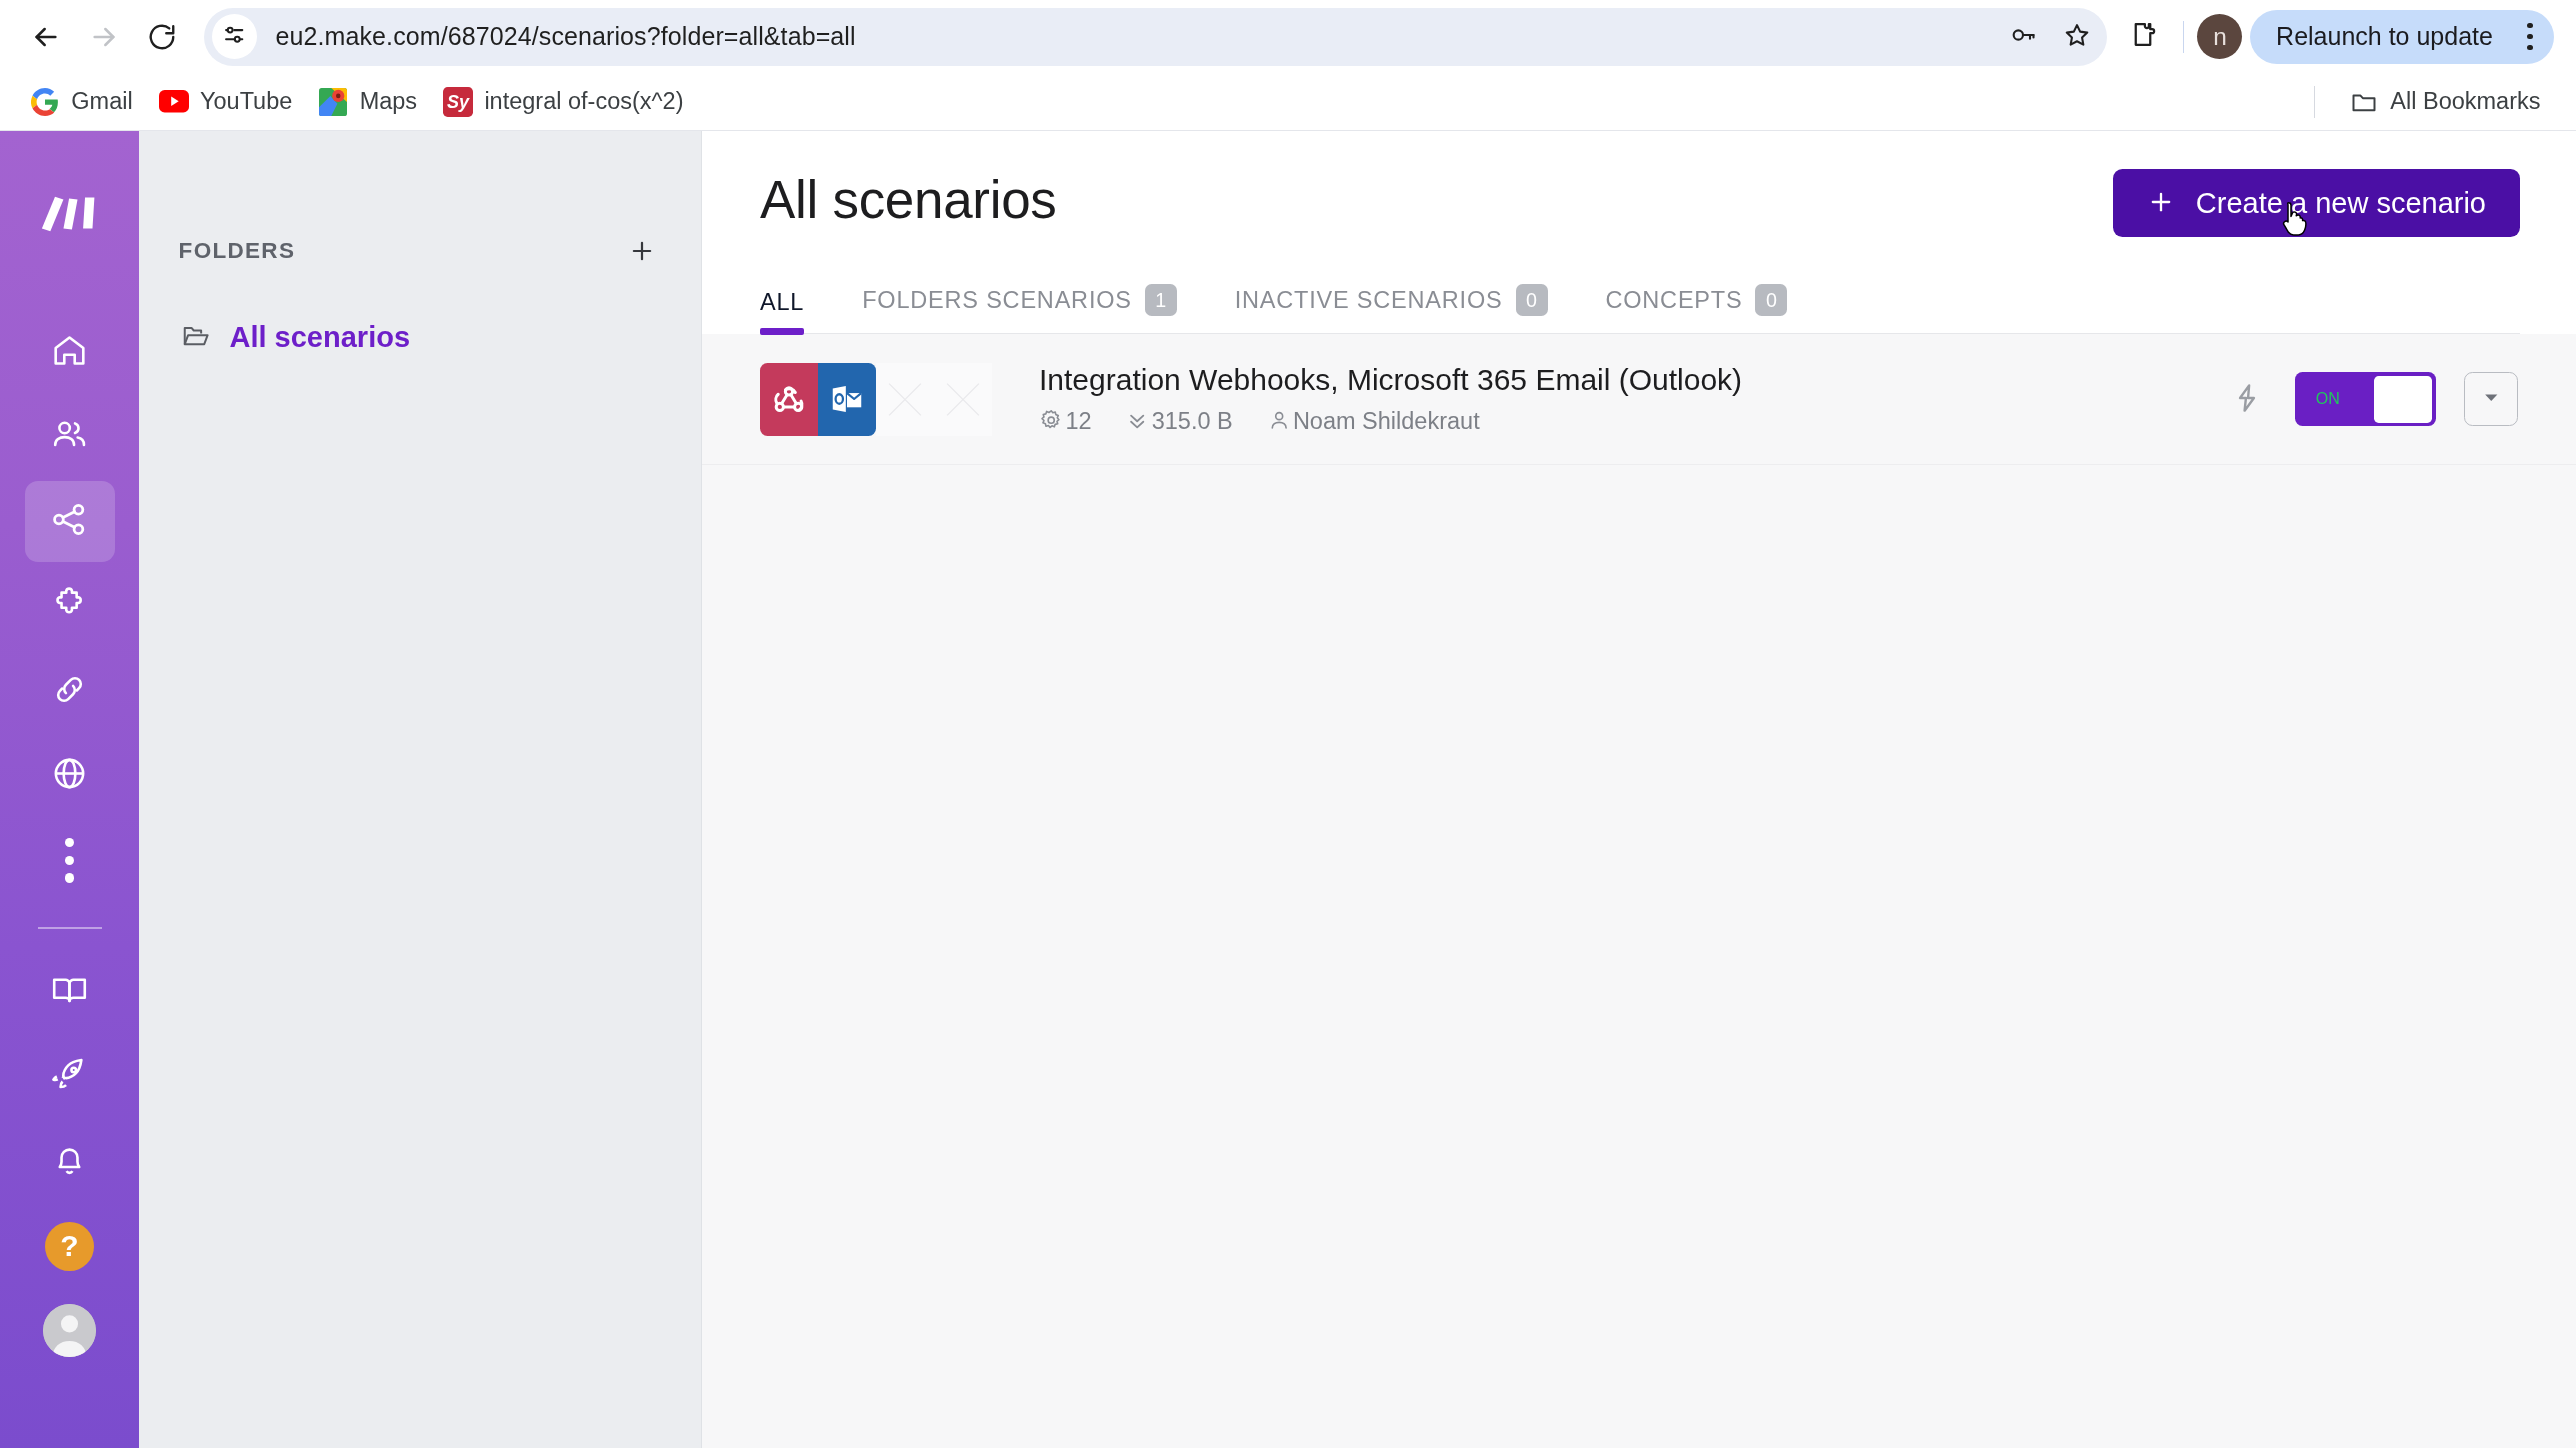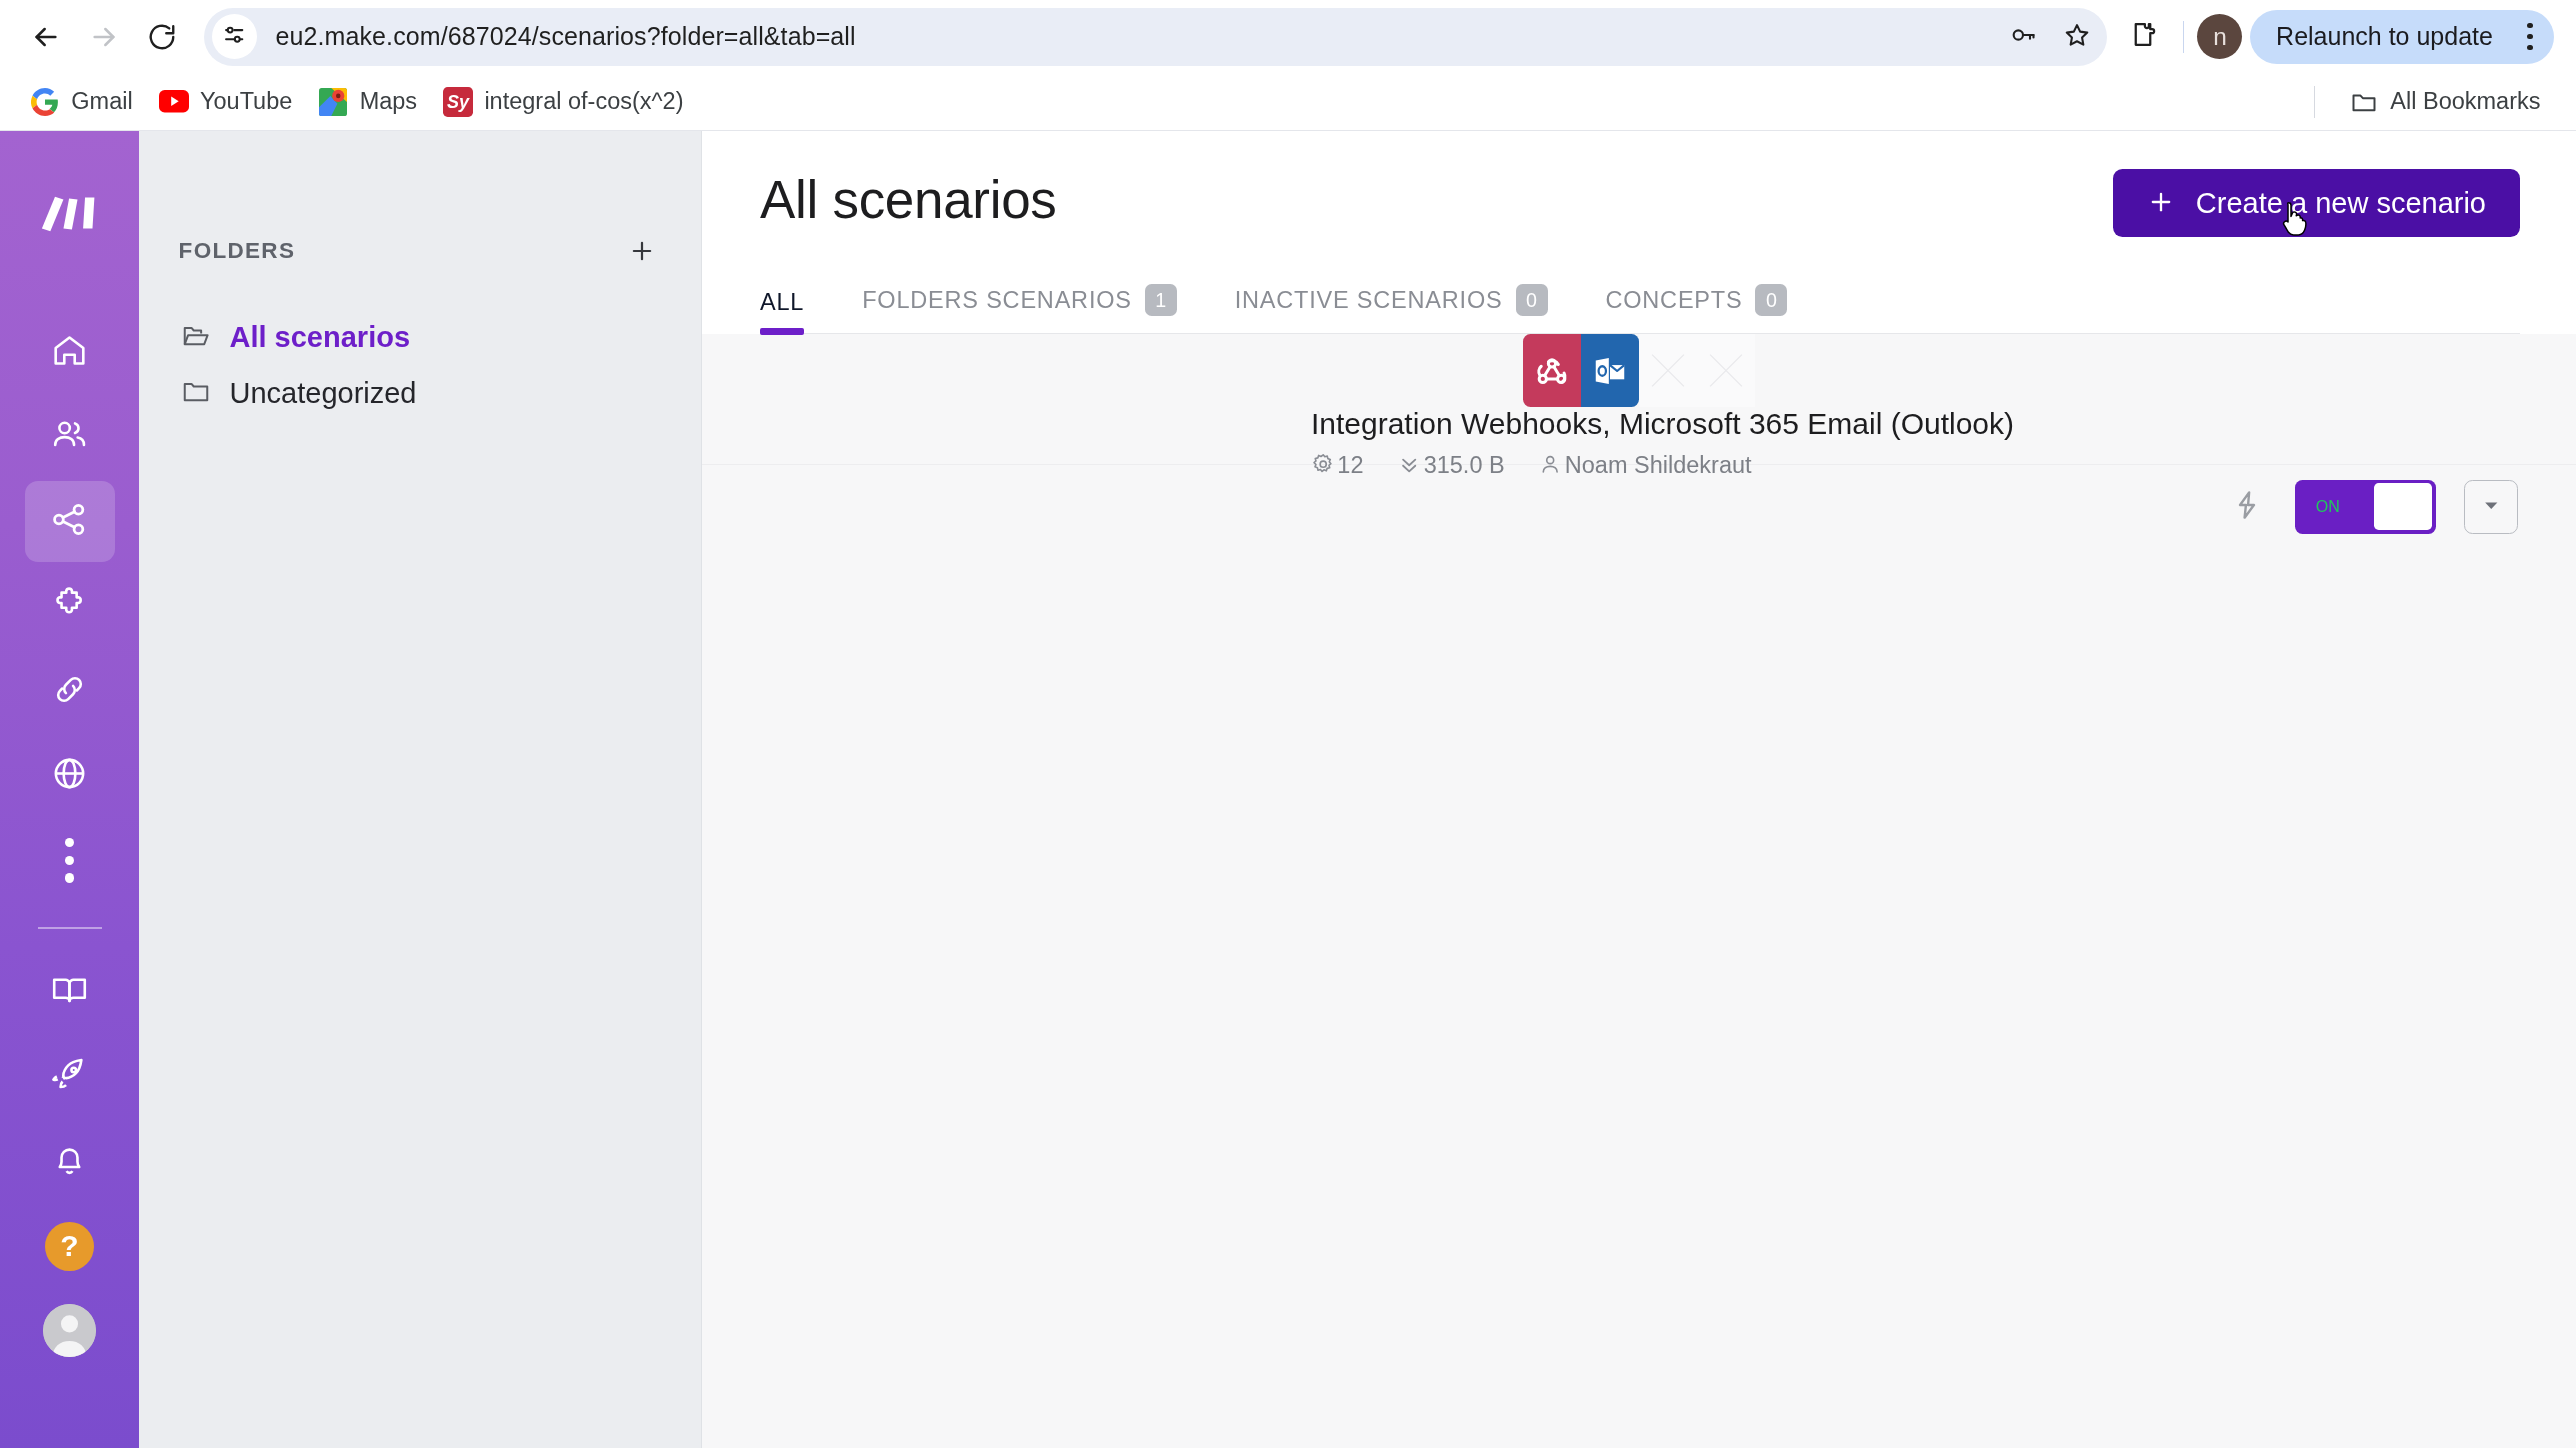--- a/index.html
+++ b/index.html
@@ -261,21 +261,20 @@
   }
 
   
   .scenario-list { flex:1 1 auto; padding:0; }
   .scenario-row {
     background:#f7f7f8;
     height:131px;
     display:flex; align-items:center;
     padding:0 58px 0 58px;
     border-bottom:0.9px solid #ededef;
-    flex-direction:column;
   }
   .app-icons { display:flex; flex:0 0 auto; }
   .app-icon {
     width:58px; height:73px;
     display:flex; align-items:center; justify-content:center;
   }
   .app-icon.webhook { background:#c43a5c; border-radius:7.5px 0 0 7.5px; }
   .app-icon.outlook { background:#2266ae; border-radius:0 7.5px 7.5px 0; }
   .app-icon.empty { background:#fafafb; }
   .scenario-text { margin-left:47px; min-width:0; }
@@ -590,28 +589,20 @@
 
     <div class="folder-list">
       <div class="folder-row selected">
         <span>
           <svg width="30" height="30" viewBox="0 0 24 24" fill="none" stroke="#5a5d63" stroke-width="1.6" stroke-linejoin="round">
               <path d="M3 18.5V5.5h5.4l1.8 2.1h5.9v2.4"></path>
               <path d="M3 18.5l2.7-7.2h15.6l-2.7 7.2z"></path>
             </svg>
         </span>
         <span class="fname">All scenarios</span>
-      </div>
-      <div class="folder-row">
-        <span>
-          <svg width="30" height="30" viewBox="0 0 24 24" fill="none" stroke="#5a5d63" stroke-width="1.6" stroke-linejoin="round">
-              <path d="M3 18.5V5.5h5.4l1.8 2.1H21v10.9z"></path>
-            </svg>
-        </span>
-        <span class="fname">Uncategorized</span>
       </div>
     </div>
   </div>
 
   <div class="main">
 
     <div class="main-header">
       <div class="header-top">
         <h1 class="page-title">All scenarios</h1>
 

